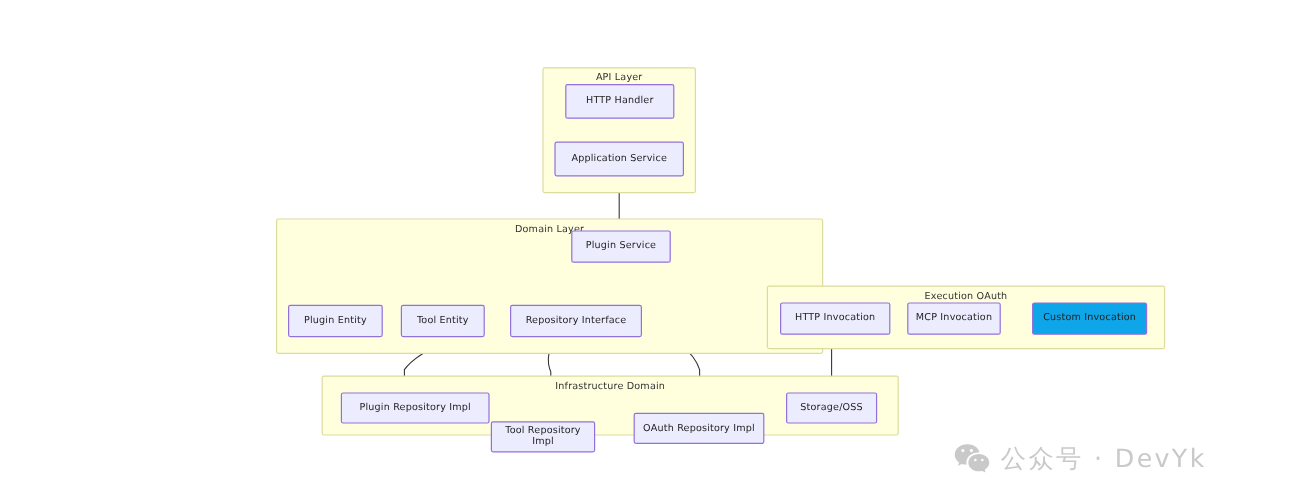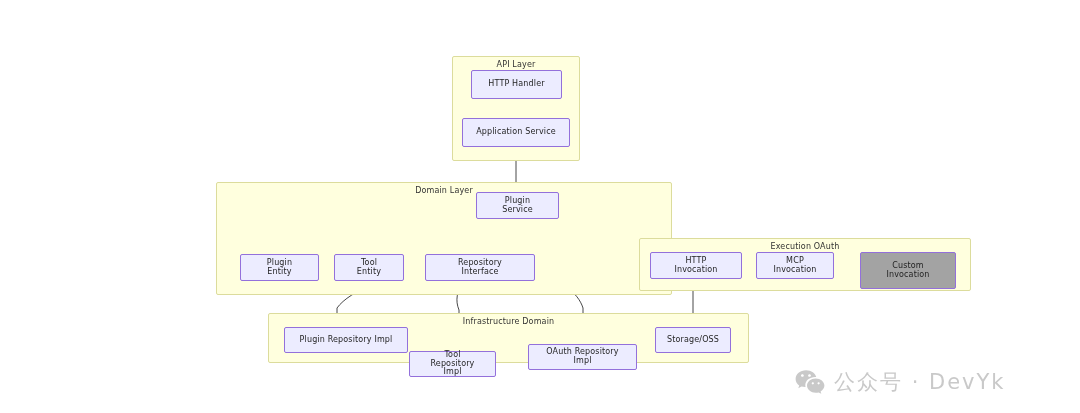--- a/index.html
+++ b/index.html
@@ -51,21 +51,21 @@
     border-radius: 2px;
     box-sizing: border-box;
     display: flex;
     align-items: center;
     justify-content: center;
     font-size: 8px;
     color: #1f1f1f;
     text-align: center;
     letter-spacing: .15px;
     line-height: 1.1;
-    padding: 0 13px;
+    padding: 0 3px;
   }
   
   #watermark {
     position: absolute;
     display: flex;
     align-items: center;
     gap: 9px;
     color: #c9c9c9;
     user-select: none;
   }
@@ -103,21 +103,21 @@
         <path d="M693,279 L693,323" marker-end="url(#arrow)"></path>
         <path d="M742,263 L752,263" marker-end="url(#arrow)"></path>
         <path d="M846,265 L856,265" marker-end="url(#arrow)"></path>
       </g>
   </svg>
 
   <div id="cluster-group">
       <div class="cluster" style="left: 452px; top: 56px; width: 128px; height: 105px; background: rgb(255, 255, 222); border-color: rgb(220, 220, 156);">
         <div class="cluster-label">API Layer</div>
       </div>
-      <div class="cluster" style="left: 216px; top: 182px; width: 456px; height: 113px; background: rgb(255, 255, 222); border-color: rgb(220, 220, 156);">
+      <div class="cluster" style="left: 230px; top: 182px; width: 456px; height: 113px; background: rgb(255, 255, 222); border-color: rgb(220, 220, 156);">
         <div class="cluster-label">Domain Layer</div>
       </div>
       <div class="cluster" style="left: 639px; top: 238px; width: 332px; height: 53px; background: rgb(255, 255, 222); border-color: rgb(220, 220, 156);">
         <div class="cluster-label">Execution OAuth</div>
       </div>
       <div class="cluster" style="left: 268px; top: 313px; width: 481px; height: 50px; background: rgb(255, 255, 222); border-color: rgb(220, 220, 156);">
         <div class="cluster-label">Infrastructure Domain</div>
       </div>
     </div>
   <div id="node-group">
@@ -138,21 +138,21 @@
       </div>
       <div class="node" style="left: 425px; top: 254px; width: 110px; height: 27px; background: rgb(236, 236, 255); border-color: rgb(147, 112, 219);">
         <span>Repository Interface</span>
       </div>
       <div class="node" style="left: 650px; top: 252px; width: 92px; height: 27px; background: rgb(236, 236, 255); border-color: rgb(147, 112, 219);">
         <span>HTTP Invocation</span>
       </div>
       <div class="node" style="left: 756px; top: 252px; width: 78px; height: 27px; background: rgb(236, 236, 255); border-color: rgb(147, 112, 219);">
         <span>MCP Invocation</span>
       </div>
-      <div class="node" style="left: 860px; top: 252px; width: 96px; height: 37px; background: #a3a3a3; border-color: rgb(147, 112, 219);">
+      <div class="node" style="left: 860px; top: 252px; width: 96px; height: 27px; background: #0ea5e9; border-color: rgb(147, 112, 219);">
         <span>Custom Invocation</span>
       </div>
       <div class="node" style="left: 284px; top: 327px; width: 124px; height: 26px; background: rgb(236, 236, 255); border-color: rgb(147, 112, 219);">
         <span>Plugin Repository Impl</span>
       </div>
       <div class="node" style="left: 409px; top: 327px; width: 87px; height: 26px; background: rgb(236, 236, 255); border-color: rgb(147, 112, 219); margin-top: 24px;">
         <span>Tool Repository Impl</span>
       </div>
       <div class="node" style="left: 528px; top: 327px; width: 109px; height: 26px; background: rgb(236, 236, 255); border-color: rgb(147, 112, 219); margin-top: 17px;">
         <span>OAuth Repository Impl</span>

